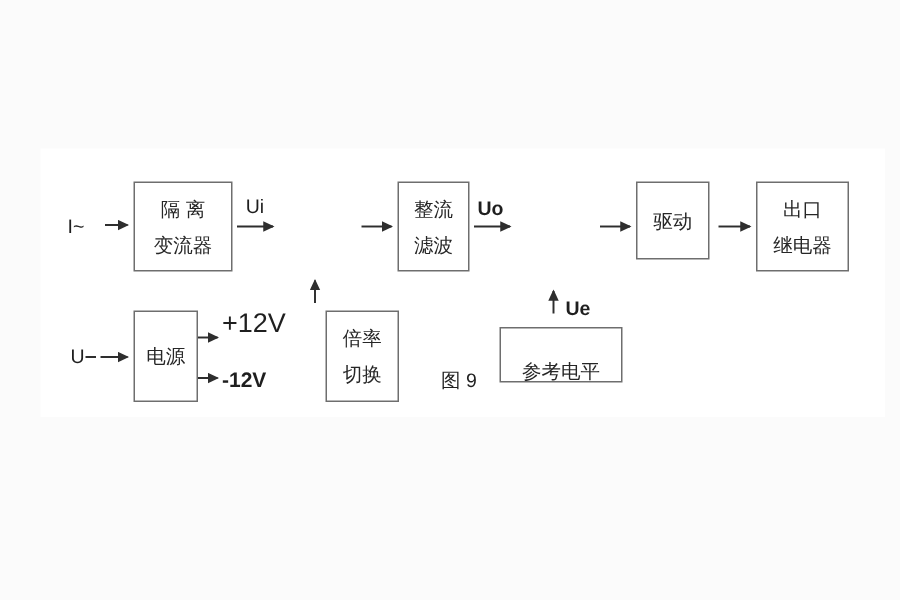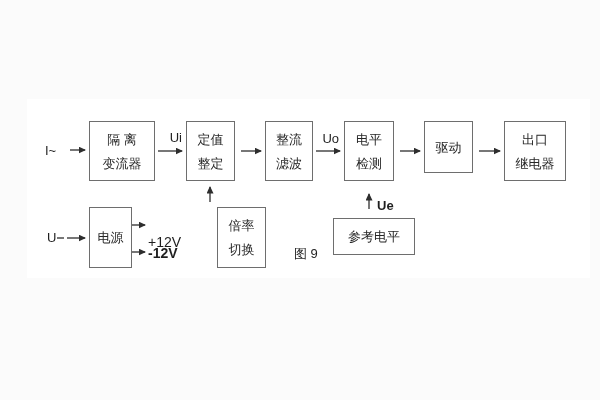--- a/index.html
+++ b/index.html
@@ -39,21 +39,21 @@
     color: #262626;
     white-space: pre;
   }
   .lbl {
     position: absolute;
     font-size: 13px;
     line-height: 1;
     color: #1f1f1f;
     white-space: pre;
   }
-  .lbl.center { text-align: right; }
+  .lbl.center { text-align: center; }
   svg.wires {
     position: absolute;
     left: 0;
     top: 0;
     pointer-events: none;
   }
 </style>
 </head>
 <body>
 
@@ -78,59 +78,51 @@
     <line x1="132" y1="252" x2="145" y2="252" stroke="#2e2e2e" stroke-width="1.3" marker-end="url(#ah)"></line>
     <line x1="210" y1="202" x2="210" y2="187" stroke="#2e2e2e" stroke-width="1.3" marker-end="url(#ah)"></line>
     <line x1="369" y1="209" x2="369" y2="194" stroke="#2e2e2e" stroke-width="1.3" marker-end="url(#ah)"></line>
   </svg>
 
   <div class="block" style="left:89px; top:121px; width:66px; height:60px;justify-content:center;">
     <span>隔 离</span>
     <span>变流器</span>
   </div>
 
-  <div class="block" style="left:186px; top:121px; width:49px; height:60px;">
-    <span>定值</span>
-    <span>整定</span>
-  </div>
 
   <div class="block" style="left:265px; top:121px; width:48px; height:60px;">
     <span>整流</span>
     <span>滤波</span>
   </div>
 
-  <div class="block" style="left:344px; top:121px; width:50px; height:60px;">
-    <span>电平</span>
-    <span>检测</span>
-  </div>
 
   <div class="block" style="left:424px; top:121px; width:49px; height:52px;">
     <span>驱动</span>
   </div>
 
   <div class="block" style="left:504px; top:121px; width:62px; height:60px;text-align:right;">
     <span>出口</span>
     <span>继电器</span>
   </div>
 
   <div class="block" style="left:89px; top:207px; width:43px; height:61px;">
     <span>电源</span>
   </div>
 
   <div class="block" style="left:186px; top:207px; width:49px; height:61px;margin-left:31px;">
     <span>倍率</span>
     <span>切换</span>
   </div>
 
-  <div class="block" style="left:333px; top:218px; width:82px; height:37px;">
+  <div class="block" style="left:333px; top:218px; width:82px; height:37px;justify-content:flex-end;">
     <span>参考电平</span>
   </div>
 
   <div class="lbl" style="left:45px; top:144px;">I~</div>
   <div class="lbl" style="left:47px; top:231px;">U</div>
   <div class="lbl center" style="left:158px; top:131px; width:24px;">Ui</div>
-  <div class="lbl center" style="left:315px; top:132px; width:24px;">Uo</div>
+  <div class="lbl center" style="left:315px; top:132px; width:24px;font-weight:bold;">Uo</div>
   <div class="lbl" style="left:377px; top:199px;font-weight:bold;">Ue</div>
-  <div class="lbl" style="left:148px; top:235px; font-size:14px;">+12V</div>
+  <div class="lbl" style="left:148px; top:206px; font-size:18px;">+12V</div>
   <div class="lbl" style="left:148px; top:246px; font-size:14px;font-weight:bold;">-12V</div>
 
   <div class="lbl" style="left:294px; top:247px;">图 9</div>
 </div>
 
 </body></html>

